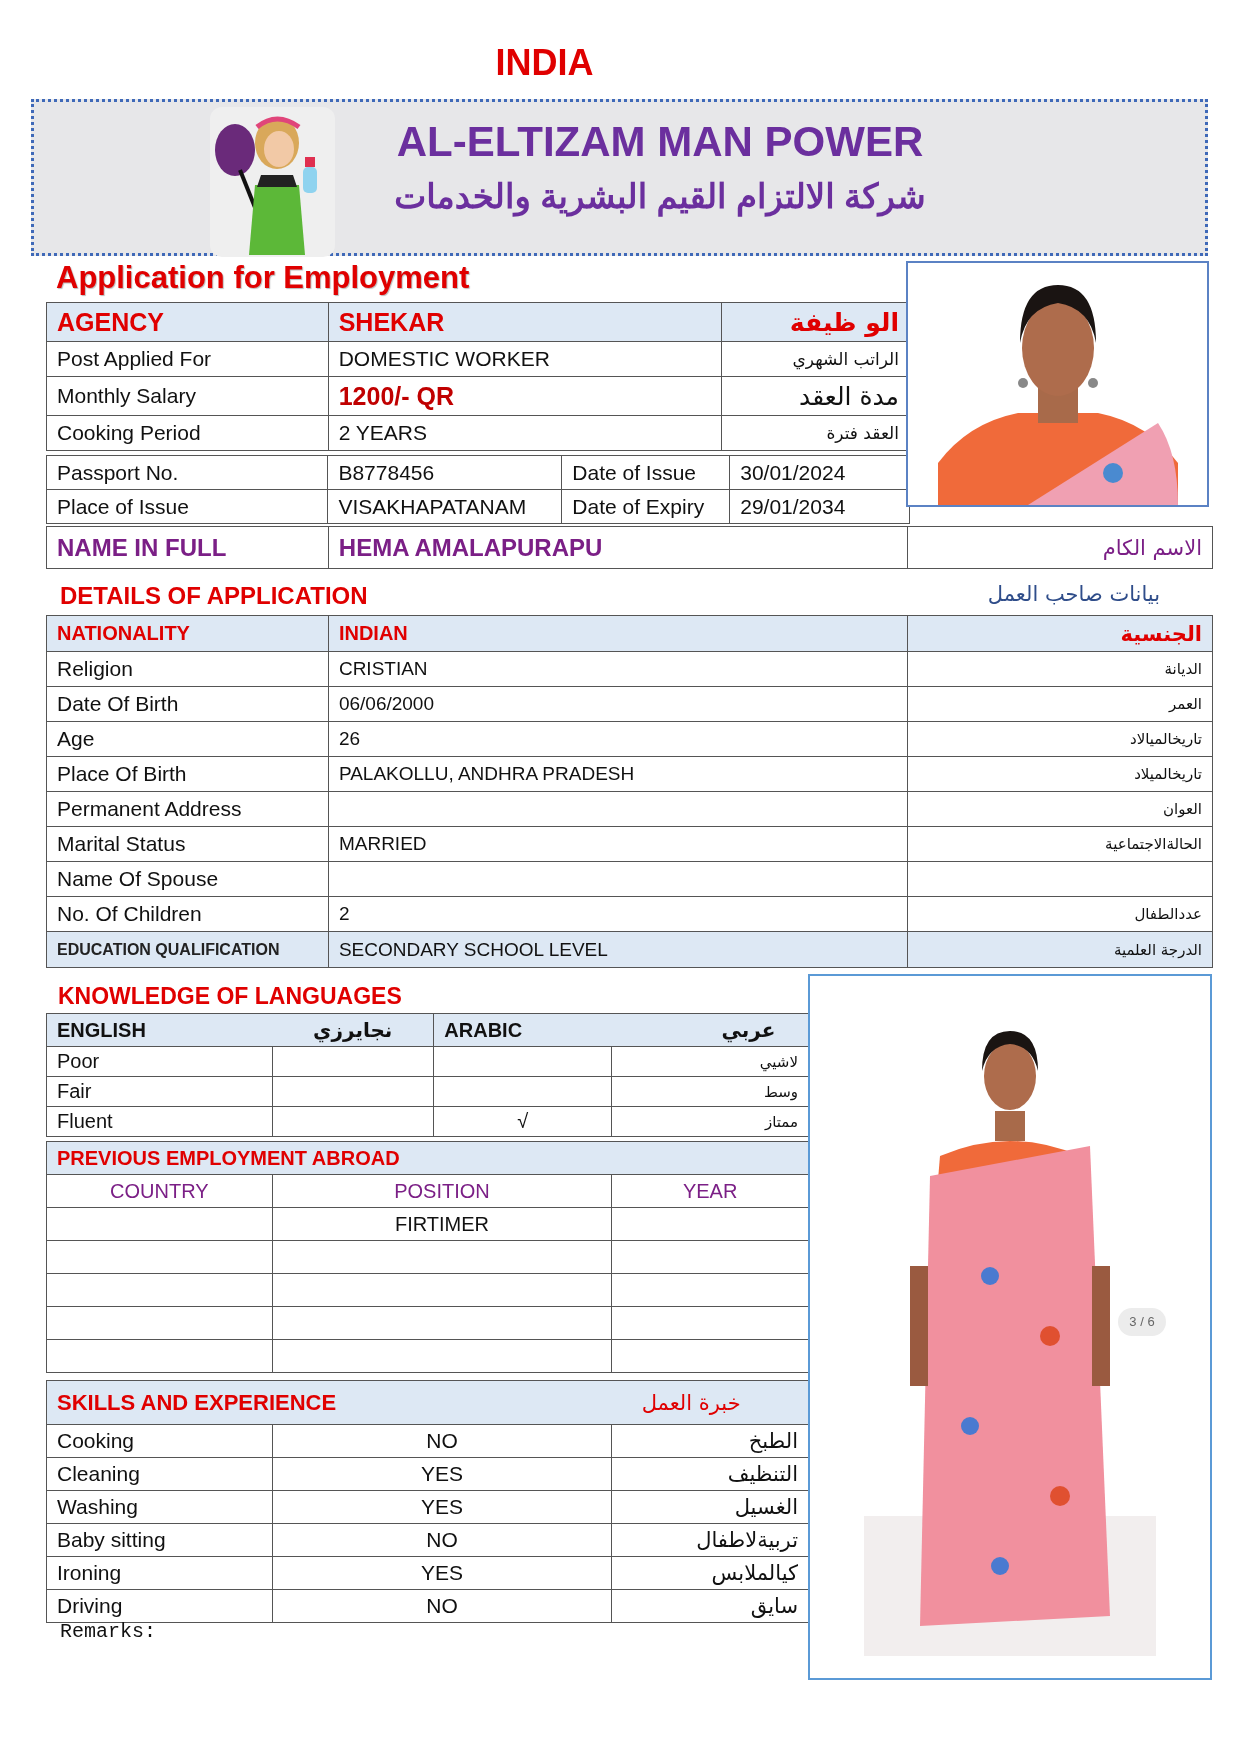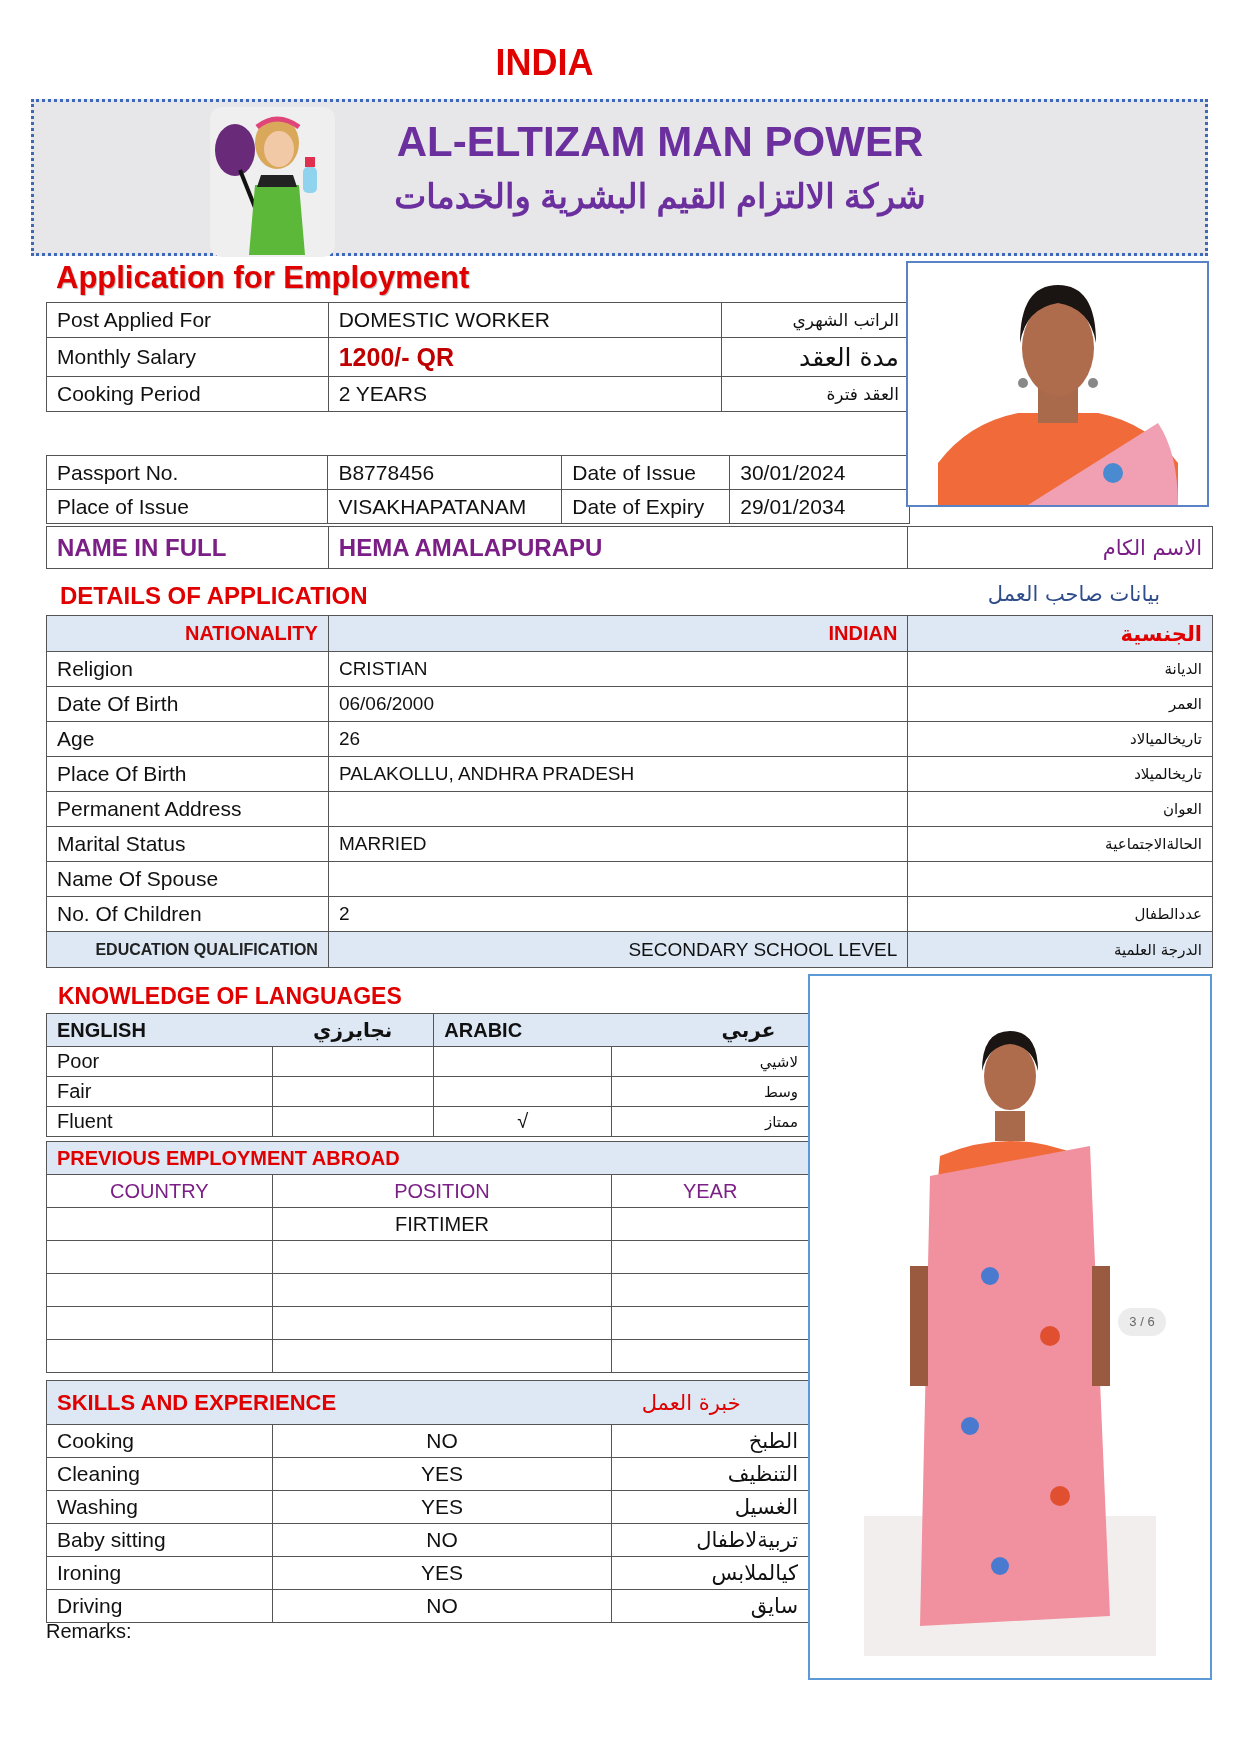--- a/index.html
+++ b/index.html
@@ -58,36 +58,36 @@
   #photo1 {
     left: 906px; top: 261px; width: 303px; height: 246px;
     border: 2px solid #5b82c4; background: #fff;
   }
 
   #details-title { left: 60px; top: 582px; font-size: 24px; font-weight: bold; color: #e00000; }
   #details-ar { left: 900px; top: 582px; width: 260px; text-align: right; direction: rtl; font-size: 21px; color: #2f4d8a; font-family: "DejaVu Sans", sans-serif; }
 
   #t-details { left: 46px; top: 615px; width: 1167px; }
   #t-details td { height: 35px; }
-  #t-details tr.hdr td { height: 36px; text-align: right; }
+  #t-details tr.hdr td { height: 36px; }
 
   #lang-title { left: 58px; top: 983px; font-size: 23px; font-weight: bold; color: #e00000; }
 
   #t-lang { left: 46px; top: 1013px; width: 763px; }
   #t-lang td { height: 30px; font-size: 20px; }
   #t-lang tr.hdr td { height: 33px; font-weight: bold; }
 
   #t-prev { left: 46px; top: 1141px; width: 763px; }
   #t-prev td { height: 33px; font-size: 20px; }
 
   #t-skills { left: 46px; top: 1380px; width: 763px; }
   #t-skills td { height: 33px; font-size: 21px; }
   #t-skills tr.hdr td { height: 44px; }
 
-  #remarks { left: 46px; top: 1620px; font-size: 20px; }
+  #remarks { left: 60px; top: 1620px; font-size: 20px; font-family: Liberation Mono, monospace; }
 
   #photo2 {
     left: 808px; top: 974px; width: 404px; height: 706px;
     border: 2px solid #5b9ad6; background: #fff;
   }
 
   #page-badge {
     left: 1118px; top: 1308px; width: 48px; height: 28px;
     background: #ececec; border-radius: 14px; font-size: 13px; color: #666;
     text-align: center; line-height: 28px;
@@ -116,20 +116,25 @@
 
 <div id="form-title" class="abs">Application for Employment</div>
 
 <table id="t-top">
   <colgroup>
       <col style="width:282px">
       <col style="width:394px">
       <col style="width:188px">
     </colgroup>
   <tbody>
+      <tr class="hdr big">
+    <td class="red">AGENCY</td>
+    <td class="red">SHEKAR</td>
+    <td class="ar ar-red">الو ظيفة</td>
+  </tr>
   <tr>
     <td>Post Applied For</td>
     <td>DOMESTIC WORKER</td>
     <td class="ar">الراتب الشهري</td>
   </tr>
   <tr class="big">
     <td style="font-size:21px">Monthly Salary</td>
     <td style="color:#c00000;font-weight:bold">1200/- QR</td>
     <td class="ar">مدة العقد</td>
   </tr>

